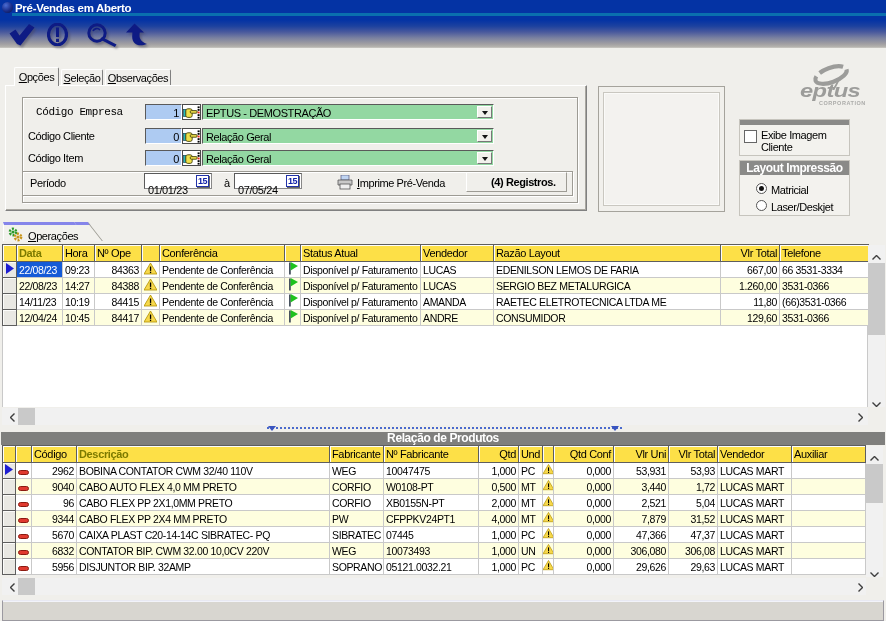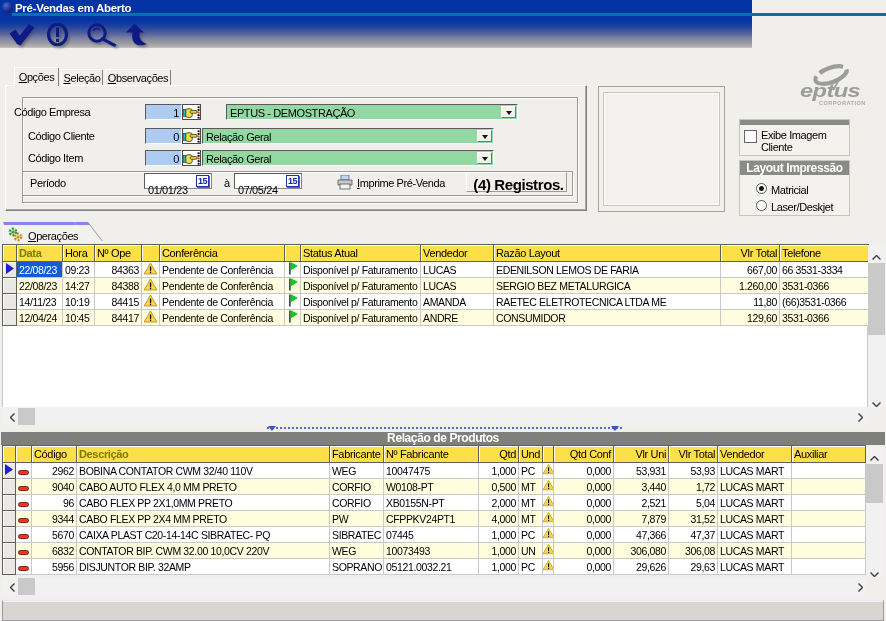--- a/index.html
+++ b/index.html
@@ -6,21 +6,21 @@
 body { width:886px; height:621px; overflow:hidden; }
 .win {
   position:relative; width:886px; height:621px;
   background:#F0EFEB;
   font-family:"Liberation Sans", sans-serif;
   font-size:11px; color:#000; letter-spacing:-0.4px;
 }
 .abs { position:absolute; }
 
 .top {
-  position:absolute; left:0; top:0; width:752px; height:48px;
+  position:absolute; left:0; top:0; width:886px; height:48px;
   background:linear-gradient(180deg,#0433A4 0px,#0433A4 20px,#1C419F 26px,#49599D 32px,#7A81A0 38px,#A19FA2 44px,#B6B4AF 47px,#CFCDC8 48px);
 }
 .teal { position:absolute; left:12px; top:13px; width:874px; height:3px; background:#0A6FAE; }
 .sphere { position:absolute; left:2px; top:2px; width:11px; height:11px; border-radius:50%;
   background:radial-gradient(circle at 35% 30%, #4A6CD4 0%, #1A2C88 55%, #0A1240 100%); }
 .title { position:absolute; left:15px; top:2px; font-size:11.5px; font-weight:bold; color:#FFFFFF; letter-spacing:-0.3px; }
 
 .tab {
   position:absolute; top:67px; height:19px; background:#F0EFEB;
   border:1px solid #808080; border-bottom:none;
@@ -71,21 +71,21 @@
   border:1px solid #888; border-top-color:#5a5a5a; border-left-color:#5a5a5a;
   font-size:11px; padding:10px 0 0 3px;
 }
 .calic { position:absolute; right:2px; top:1px; width:13px; height:12px; background:#fff;
   border:1px solid #2233AA; box-shadow:1px 1px 0 #666;
   color:#1122AA; font-size:9px; font-weight:bold; text-align:center; line-height:11px; }
 
 .pbox { position:absolute; left:22px; top:171px; width:551px; height:25px; }
 .regbox { position:absolute; left:466px; top:172px; width:101px; height:20px;
   border:1px solid #9D9B94; border-top-color:#fff; border-left-color:#fff;
-  text-align:center; font-weight:bold; padding:3px 0 0 4px; font-size:15px; }
+  text-align:left; font-weight:bold; padding:3px 0 0 24px; font-size:11px; }
 
 .imgpanel { position:absolute; left:598px; top:86px; width:127px; height:126px;
   background:#F1F0EC; border:1px solid #A5A39C; }
 .imginner { position:absolute; left:4px; top:5px; width:117px; height:114px;
   background:#F3F2EF; border:1px solid #C9C7C0; box-shadow:inset 0 0 0 1px #FAFAF8; }
 
 .panel { position:absolute; background:#F3F2EE; border:1px solid #C6C4BD; }
 .graybar { position:absolute; left:0; top:0; width:100%; background:#8A8A88; }
 .cb { position:absolute; width:13px; height:13px; background:#fff; border:1px solid #666; }
 .radio { position:absolute; width:11px; height:11px; background:#fff; border:1px solid #555; border-radius:50%; }
@@ -151,35 +151,35 @@
       <path d="M10.5 0.5 L20 9.5 L15.8 9.5 C14.8 14.5 16 18.5 23 21 C14 24.5 7.8 20.5 8.2 13 L8.4 9.5 L2 9.5 Z" fill="#0E1B84"></path>
     </svg>
   </div>
 
   <div class="tab" style="left:14px; width:45px; z-index:2;"><u>O</u>pções</div>
   <div class="tab inactive" style="left:61px; width:42px;"><u>S</u>eleção</div>
   <div class="tab inactive" style="left:105px; width:66px;"><u>O</u>bservações</div>
   <div class="tabpage"></div>
   <div class="gbox etched"></div>
 
-  <div class="lbl" style="left:14px;top:106px;">Código Empresa</div>
+  <div class="lbl" style="left:36px;top:106px;font-family:Liberation Mono, monospace;">Código Empresa</div>
   <div class="edit" style="left:145px;top:104px;">1</div>
   <div class="btn" style="left:182px;top:104px;">
     <svg width="17" height="13" viewBox="0 0 17 13">
       <rect x="0.6" y="3.4" width="2.4" height="7" fill="#20BCBC" stroke="#1A4A5A" stroke-width="0.7"></rect>
       <rect x="2.8" y="2.8" width="6.4" height="8.6" rx="2" fill="#EFE04A" stroke="#44430F" stroke-width="0.9"></rect>
       <rect x="7.2" y="4.6" width="7" height="2.6" rx="1.2" fill="#EFE04A" stroke="#44430F" stroke-width="0.9"></rect>
       <rect x="14.6" y="0.4" width="2" height="1.8" fill="#000"></rect>
       <rect x="14.6" y="3" width="2" height="1.8" fill="#000"></rect>
       <rect x="14.6" y="5.6" width="2" height="1.8" fill="#E82010"></rect>
       <rect x="14.6" y="8.2" width="2" height="1.8" fill="#000"></rect>
       <rect x="14.6" y="10.8" width="2" height="1.8" fill="#000"></rect>
     </svg>
   </div>
-  <div class="combo" style="left:202px;top:104px;width:292px;margin-left:24px;">EPTUS - DEMOSTRAÇÃO<div class="drop"></div></div>
+  <div class="combo" style="left:202px;top:104px;width:292px;">EPTUS - DEMOSTRAÇÃO<div class="drop"></div></div>
 
   <div class="lbl" style="left:28px;top:130px;">Código Cliente</div>
   <div class="edit" style="left:145px;top:128px;">0</div>
   <div class="btn" style="left:182px;top:128px;">
     <svg width="17" height="13" viewBox="0 0 17 13">
       <rect x="0.6" y="3.4" width="2.4" height="7" fill="#20BCBC" stroke="#1A4A5A" stroke-width="0.7"></rect>
       <rect x="2.8" y="2.8" width="6.4" height="8.6" rx="2" fill="#EFE04A" stroke="#44430F" stroke-width="0.9"></rect>
       <rect x="7.2" y="4.6" width="7" height="2.6" rx="1.2" fill="#EFE04A" stroke="#44430F" stroke-width="0.9"></rect>
       <rect x="14.6" y="0.4" width="2" height="1.8" fill="#000"></rect>
       <rect x="14.6" y="3" width="2" height="1.8" fill="#000"></rect>

